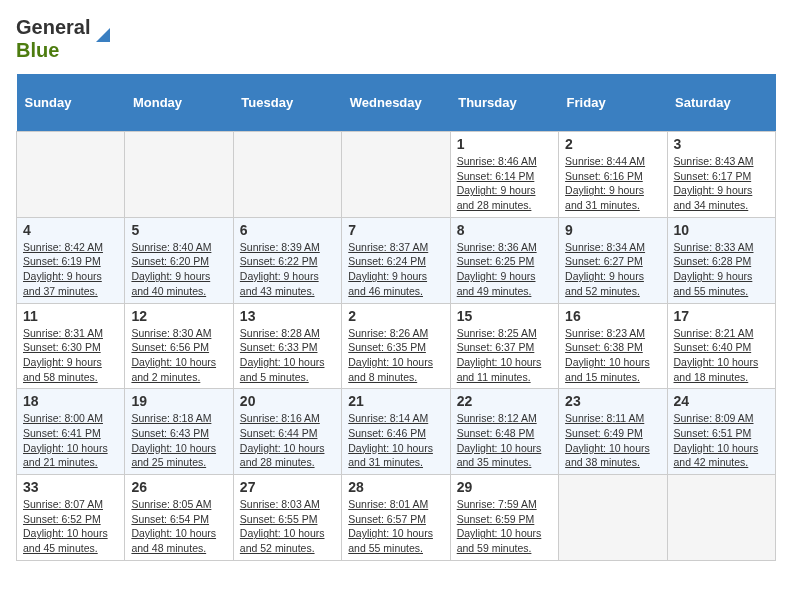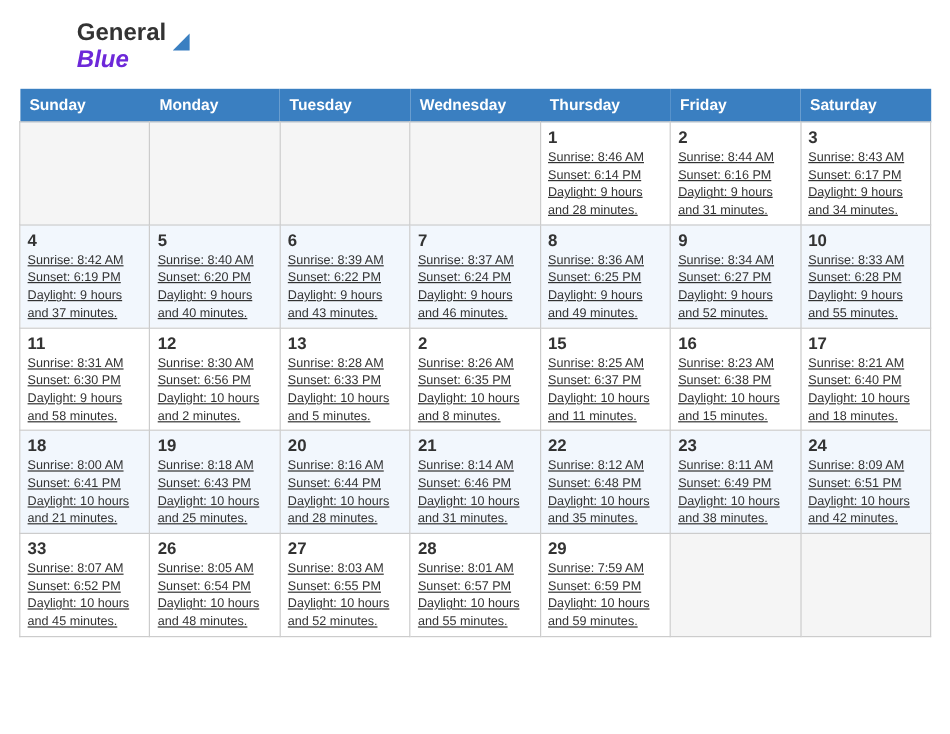--- a/index.html
+++ b/index.html
@@ -36,21 +36,21 @@
     }
     table {
       width: 100%;
       border-collapse: collapse;
       font-size: 11px;
     }
     thead tr th {
       background-color: #3a7fc1;
       color: #fff;
       text-align: left;
-      padding: 6px 8px;
+      padding: 21px 8px;
       font-size: 13px;
       font-weight: bold;
     }
     tbody tr td {
       border: 1px solid #ccc;
       vertical-align: top;
       padding: 4px 6px;
       width: 14.28%;
       min-height: 80px;
       height: 80px;
@@ -79,24 +79,24 @@
     }
     tbody tr td.empty {
       background: #f5f5f5 !important;
     }
   </style>
 </head>
 <body>
 
 <div class="header">
   <div class="logo">
-  <div style="display:flex;align-items:center;gap:0;margin-left:48px;">
+  <div style="display:flex;align-items:center;gap:0;">
     <div style="font-size:20px;font-weight:bold;line-height:1.15;">
       <span style="color:#333;">General</span><br>
-      <span style="color:#6d28d9;font-style:italic;">Blue</span>
+      <span style="color:#4d7c0f;">Blue</span>
     </div>
     <svg width="22" height="22" viewBox="0 0 22 22" style="margin-left:2px;margin-top:-8px;">
       <polygon points="4,18 18,18 18,4" fill="#3a7fc1"></polygon>
     </svg>
   </div>
 </div>
   <div class="title-block">
     <h1></h1>
     <h2></h2>
   </div>

